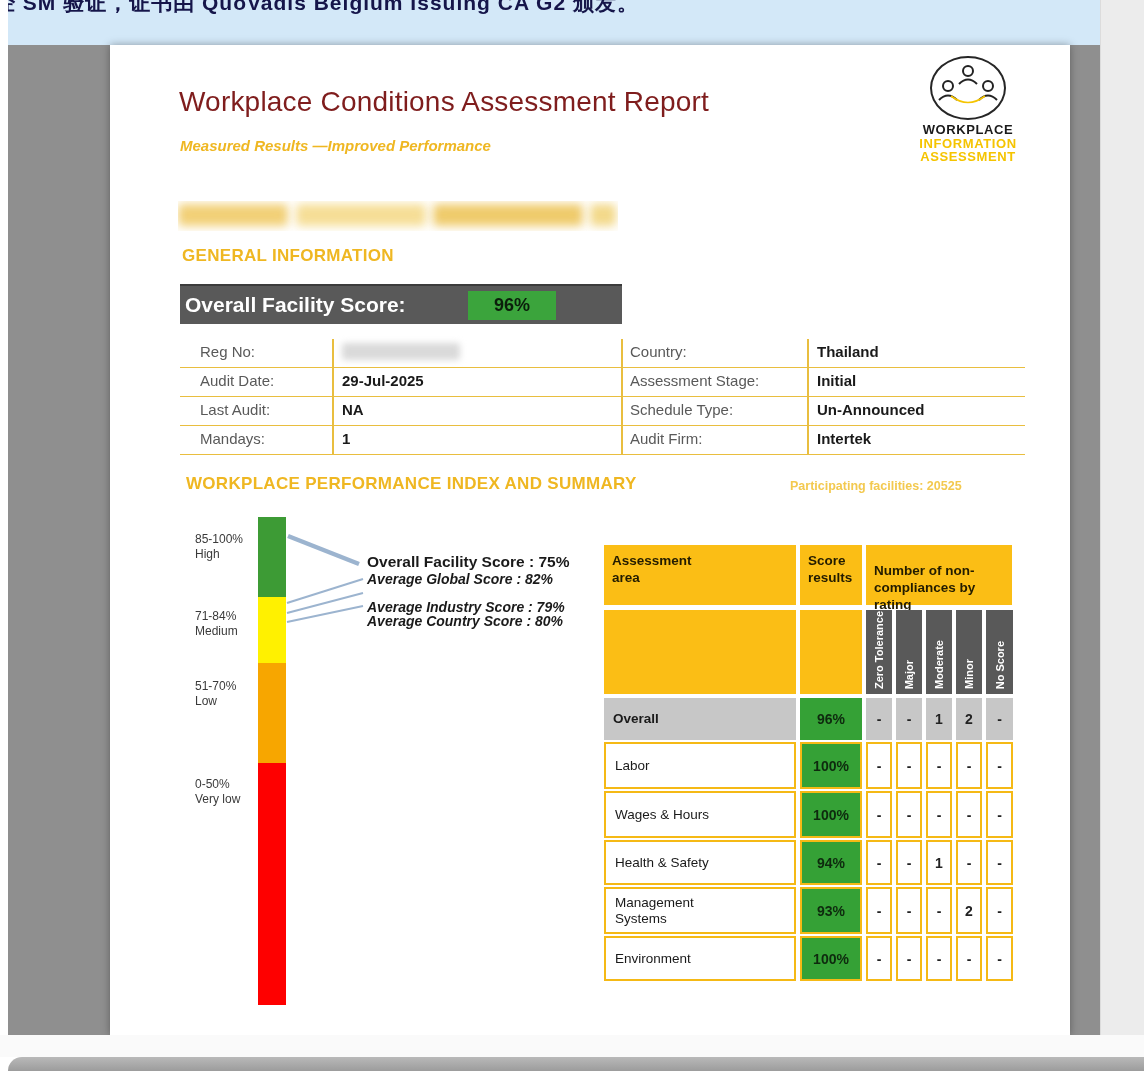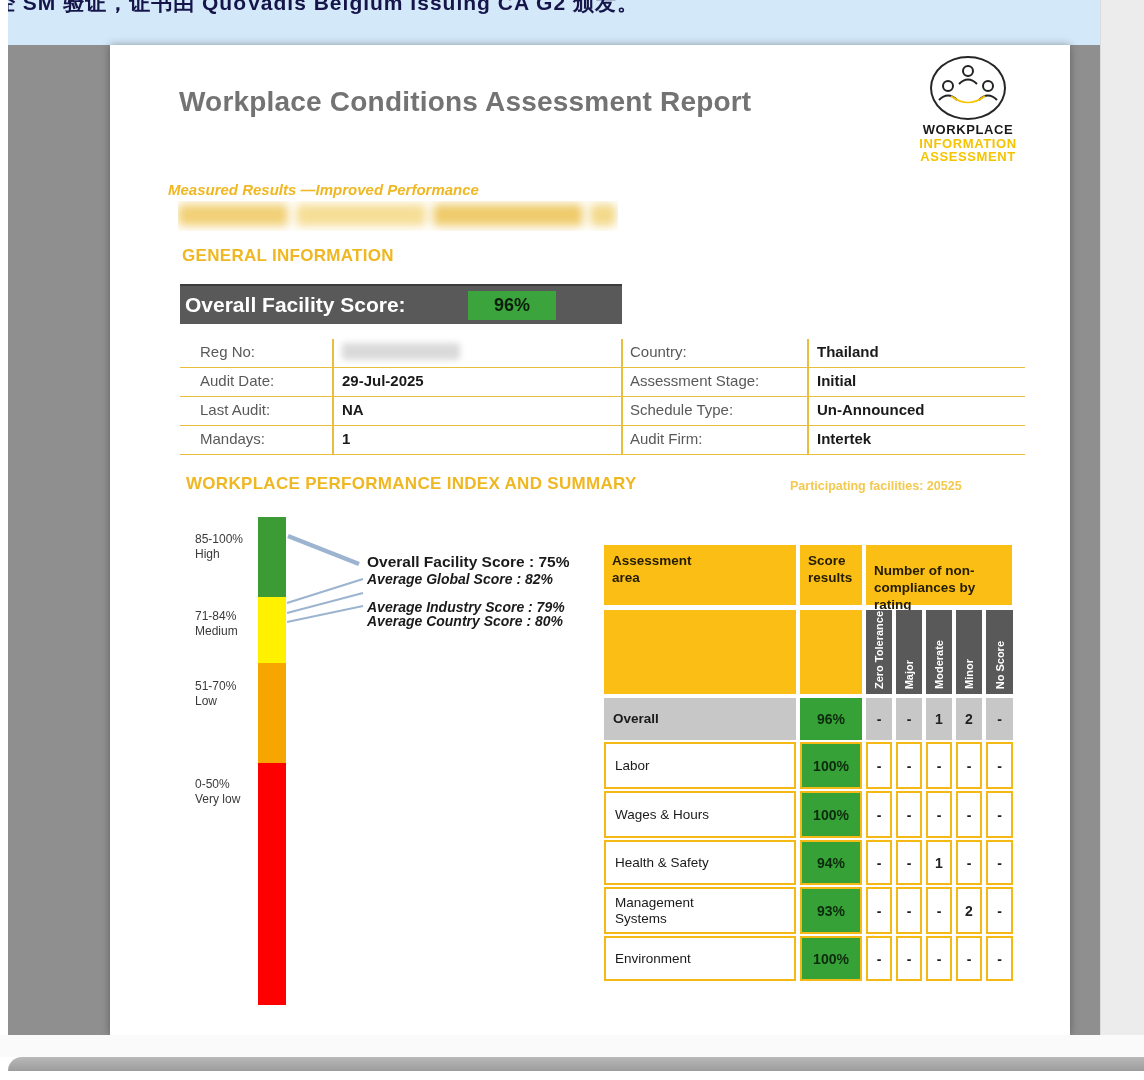--- a/index.html
+++ b/index.html
@@ -9,22 +9,22 @@
   
   .notify-bar { position:absolute; left:8px; top:0; width:1092px; height:45px; background:#D3E8F8; overflow:hidden; }
   .notify-text { position:absolute; left:-14px; top:-11px; font-size:21px; font-weight:bold; color:#15154A; white-space:nowrap; letter-spacing:1px; }
 
   .right-gutter { position:absolute; left:1100px; top:0; width:44px; height:1035px; background:#ECECEC; border-left:1px solid #dcdcdc; }
 
   
   .viewer { position:absolute; left:8px; top:45px; width:1092px; height:990px; background:#8F8F8F; }
   .page { position:absolute; left:102px; top:0; width:960px; height:990px; background:#ffffff; box-shadow:0 0 8px rgba(0,0,0,0.35); overflow:hidden; }
 
-  .title { position:absolute; left:69px; top:41px; font-size:28px; font-weight:700; color:#737373; letter-spacing:0.2px; }
-  .subtitle { position:absolute; left:58px; top:92px; font-size:15px; font-weight:700; font-style:italic; color:#EFB722;margin-top:44px; }
+  .title { position:absolute; left:69px; top:41px; font-size:28px; font-weight:400; color:#7f1d1d; letter-spacing:0.2px; }
+  .subtitle { position:absolute; left:70px; top:92px; font-size:15px; font-weight:700; font-style:italic; color:#EFB722; }
 
   
   .logo-circle { position:absolute; left:820px; top:11px; width:76px; height:64px; border:2.5px solid #262626; border-radius:50%; display:flex; align-items:center; justify-content:center; }
   .logo-text { position:absolute; left:798px; top:78px; width:120px; text-align:center; line-height:13.5px; }
   .logo-l1 { font-size:13px; font-weight:700; color:#1b1b1b; letter-spacing:0.6px; }
   .logo-l2, .logo-l3 { font-size:13px; font-weight:700; color:#F5C400; letter-spacing:0.6px; }
 
   
   .redacted-name { position:absolute; left:68px; top:156px; width:440px; height:30px; overflow:hidden; }
   .blob { position:absolute; top:3px; height:22px; filter:blur(5px); border-radius:4px; }

